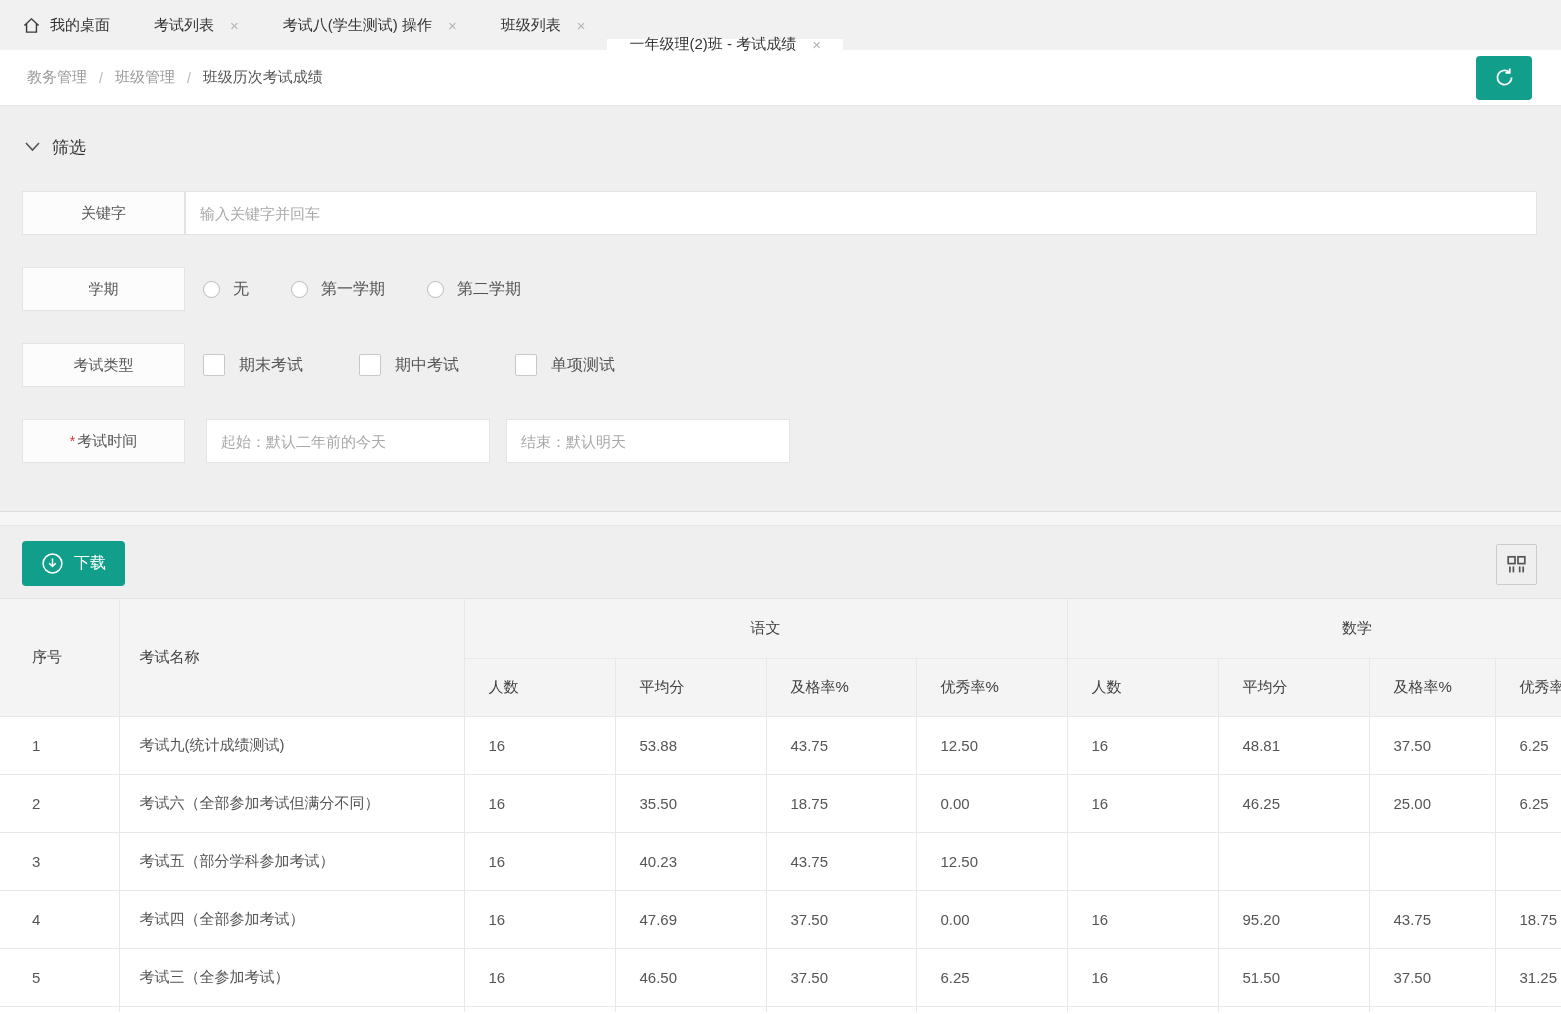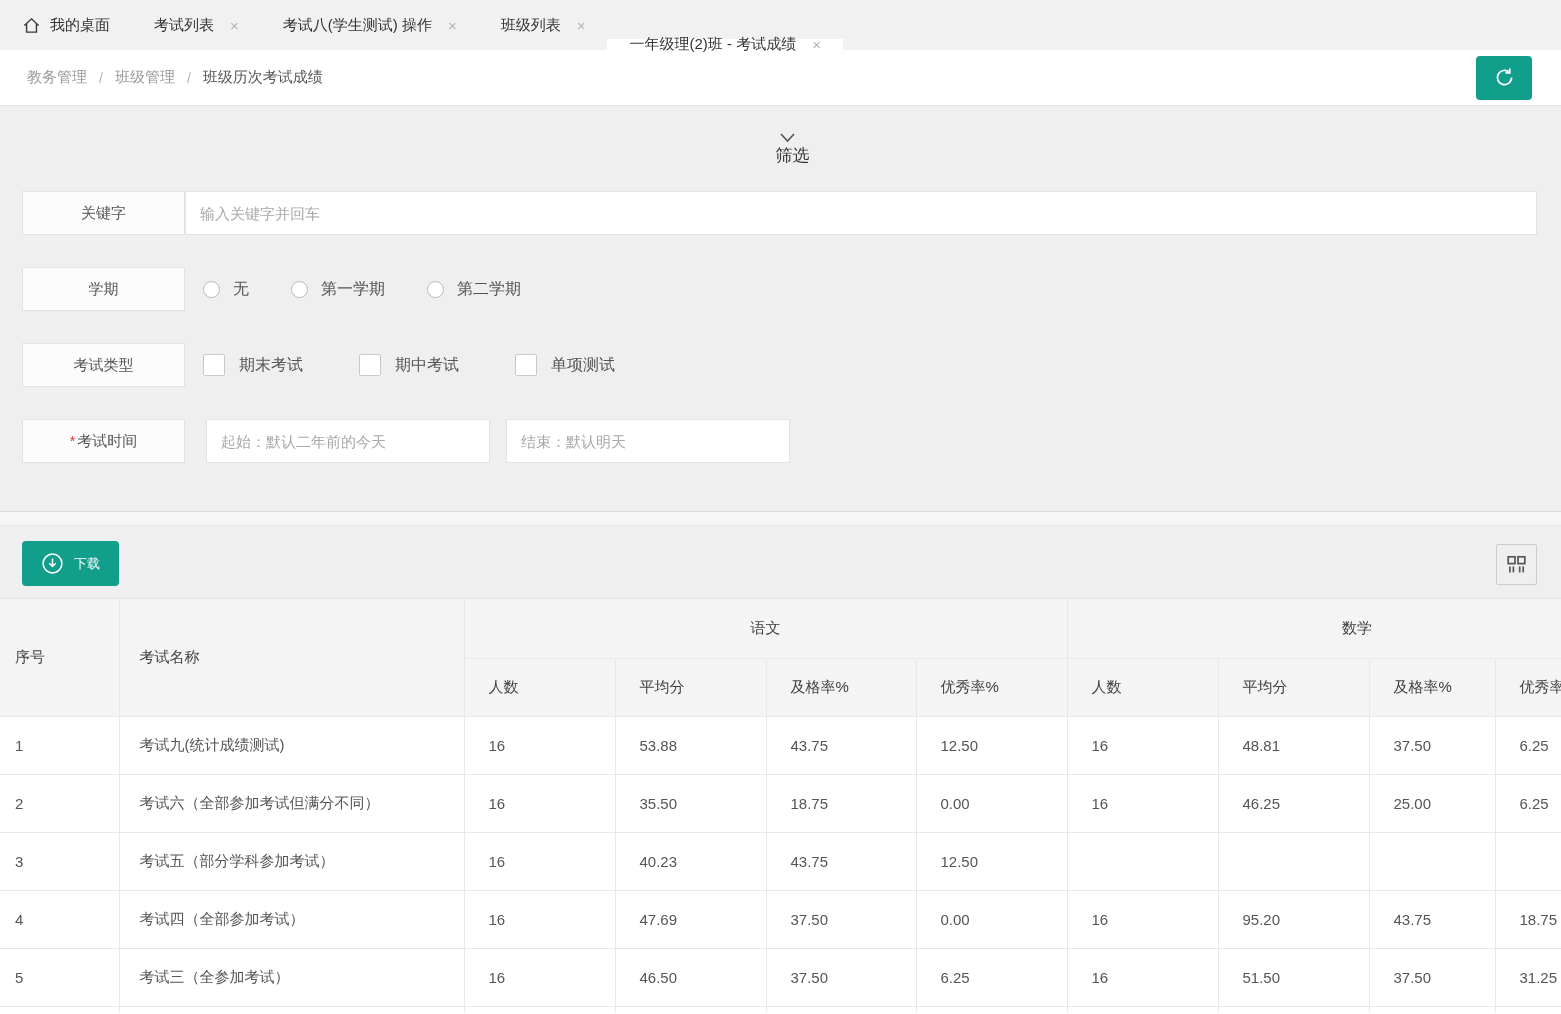--- a/index.html
+++ b/index.html
@@ -20,21 +20,21 @@
                display:flex; align-items:center; padding-left:27px; }
   .crumb { font-size:15px; color:#999; }
   .crumb.current { color:#555;text-align:right; }
   .crumb-sep { font-size:14px; color:#b5b5b5; margin:0 12px; }
   .refresh-btn { margin-left:auto; margin-right:29px; width:56px; height:44px;
                  background:var(--accent,#119e8a); border:none; border-radius:4px;
                  display:flex; align-items:center; justify-content:center; cursor:pointer; }
 
   
   .filter { background:#efefef; border-bottom:1px solid #dcdcdc; padding-bottom:48px; }
-  .filter-title { padding:26px 0 0 24px; display:flex; align-items:center; height:56px;flex-direction:column; }
+  .filter-title { padding:26px 0 0 24px; display:flex; align-items:center; height:56px; }
   .filter-title .chev { margin-right:11px; display:flex; }
   .filter-title span.txt { font-size:17px; color:#333; }
   .filter-row { display:flex; align-items:center; margin:32px 24px 0 22px; height:44px; }
   .filter-row.first { margin-top:29px; }
   .f-label { width:163px; height:44px; background:#fcfcfc; border:1px solid #e3e3e3;
              display:flex; align-items:center; justify-content:center;
              font-size:15px; color:#555; flex:none; }
   .req { color:#e03131; font-size:14px; margin-right:2px; }
   .f-input { height:44px; border:1px solid #e3e3e3; background:#fff; font-size:15px;
              color:#333; padding:0 14px; outline:none;
@@ -51,41 +51,41 @@
                background:#fff; margin-right:14px; flex:none; }
   .opt-label { font-size:16px; color:#555; }
   .date-input { width:284px; }
   .date-input.end { margin-left:16px; }
 
   
   .gap-band { height:14px; background:#f6f6f6; border-bottom:1px solid #e6e6e6; }
   .toolbar { height:72px; background:#efefef; position:relative; }
   .download-btn { position:absolute; left:22px; top:15px; height:45px; padding:16px 19px;
                   background:var(--accent,#119e8a); color:#fff; border:none; border-radius:4px;
-                  font-size:13px; display:flex; align-items:center; cursor:pointer;
+                  font-size:16px; display:flex; align-items:center; cursor:pointer;
                   font-family:"Liberation Sans","DejaVu Sans",sans-serif; }
   .download-btn svg { margin-right:10px; }
   .grid-btn { position:absolute; right:24px; top:18px; width:41px; height:41px;
               background:transparent; border:1px solid #cccccc; border-radius:2px;
               display:flex; align-items:center; justify-content:center; cursor:pointer; }
 
   
   .table-wrap { height:414px; overflow:hidden; background:#fff; }
   table { width:1647px; border-collapse:collapse; table-layout:fixed;
           border-top:1px solid #e2e2e2; }
   th, td { border-right:1px solid #e8e8e8; border-bottom:1px solid #e8e8e8;
            font-weight:normal; font-size:15px; text-align:left; padding-left:24px;
            white-space:nowrap; overflow:hidden; }
   th { background:#f4f4f4; color:#404040; }
   th.group { text-align:center; padding:0; }
   thead tr.r1 { height:60px; }
   thead tr.r2 { height:58px; }
   tbody tr { height:58px; background:#fff; }
   td { color:#555; }
-  .cell-no { padding-left:15px; }
+  .cell-no { padding-left:32px; }
   .cell-name { padding-left:20px; }
 </style>
 </head>
 <body>
 
 <div class="screen">
 
   <div class="tabbar">
     <div class="tab">
       <span class="home-icon">

